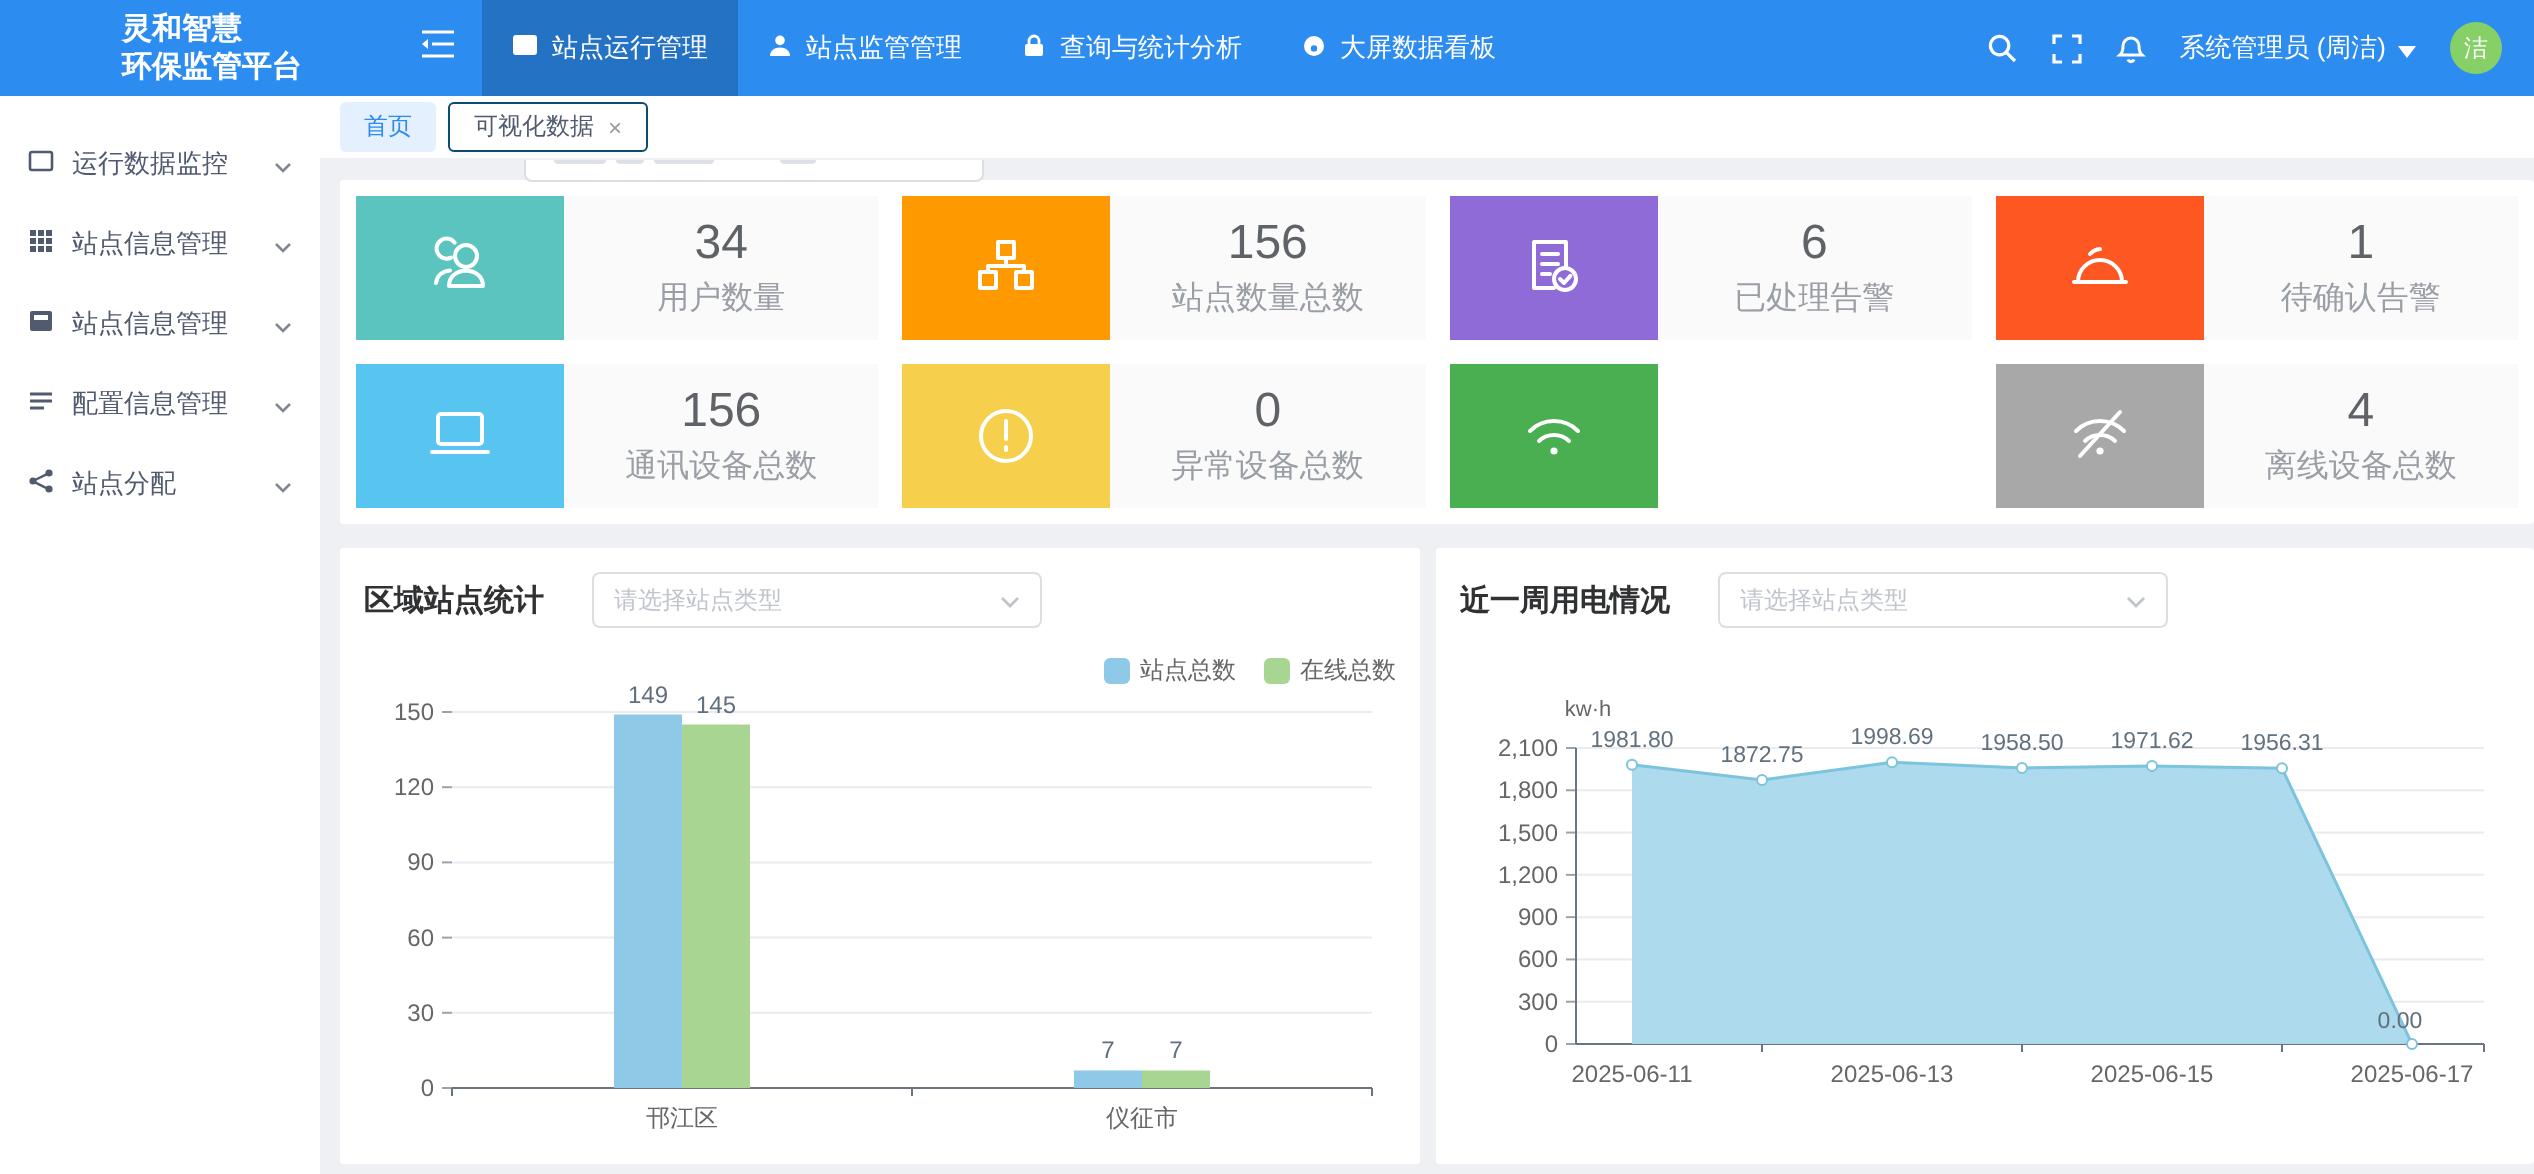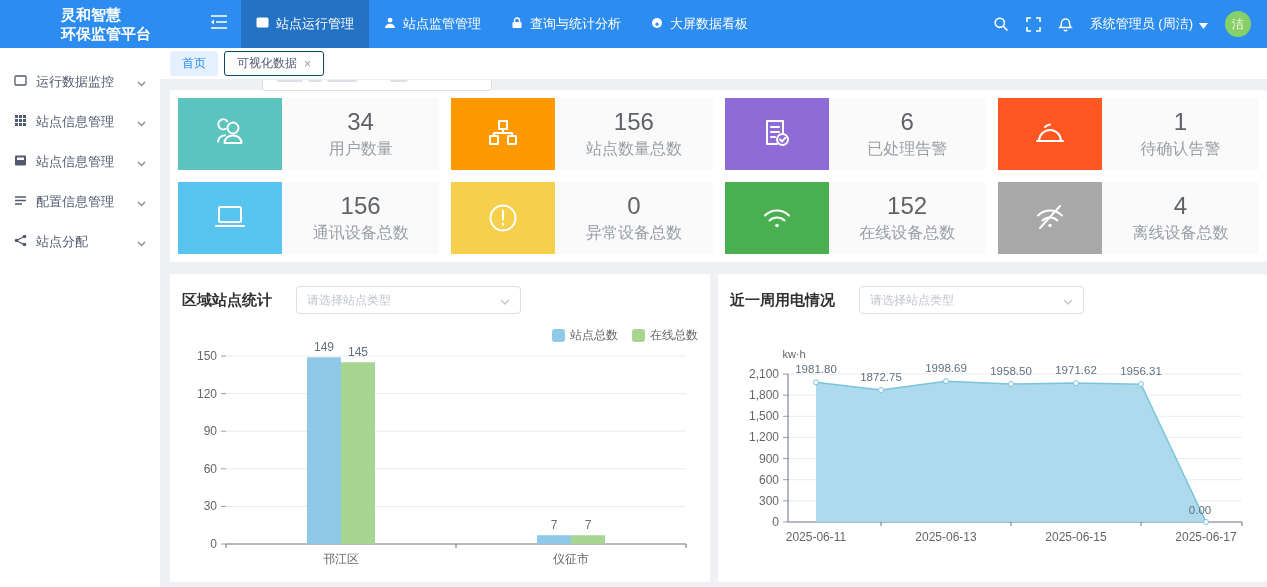--- a/index.html
+++ b/index.html
@@ -321,24 +321,20 @@
             <span class="stat-label">异常设备总数</span>
           </div>
         </div>
         <div class="stat-card">
           <div class="stat-icon" style="background:#49af50">
             <svg width="36" height="36" viewBox="0 0 36 36" fill="none" stroke="#fff" stroke-width="2" stroke-linecap="round" stroke-linejoin="round">
               <path d="M6 15.5a17 17 0 0 1 24 0"></path>
               <path d="M10.5 20.5a11 11 0 0 1 15 0"></path>
               <circle cx="18" cy="25.5" r="1.8" fill="#fff" stroke="none"></circle>
             </svg>
-          </div>
-          <div class="stat-body">
-            <span class="stat-value">152</span>
-            <span class="stat-label">在线设备总数</span>
           </div>
         </div>
         <div class="stat-card">
           <div class="stat-icon" style="background:#a8a8a8">
             <svg width="36" height="36" viewBox="0 0 36 36" fill="none" stroke="#fff" stroke-width="2" stroke-linecap="round" stroke-linejoin="round">
               <path d="M6 15.5a17 17 0 0 1 24 0"></path>
               <path d="M10.5 20.5a11 11 0 0 1 15 0"></path>
               <circle cx="18" cy="25.5" r="1.8" fill="#fff" stroke="none"></circle>
               <path d="M28 6 8 28"></path>
             </svg>

